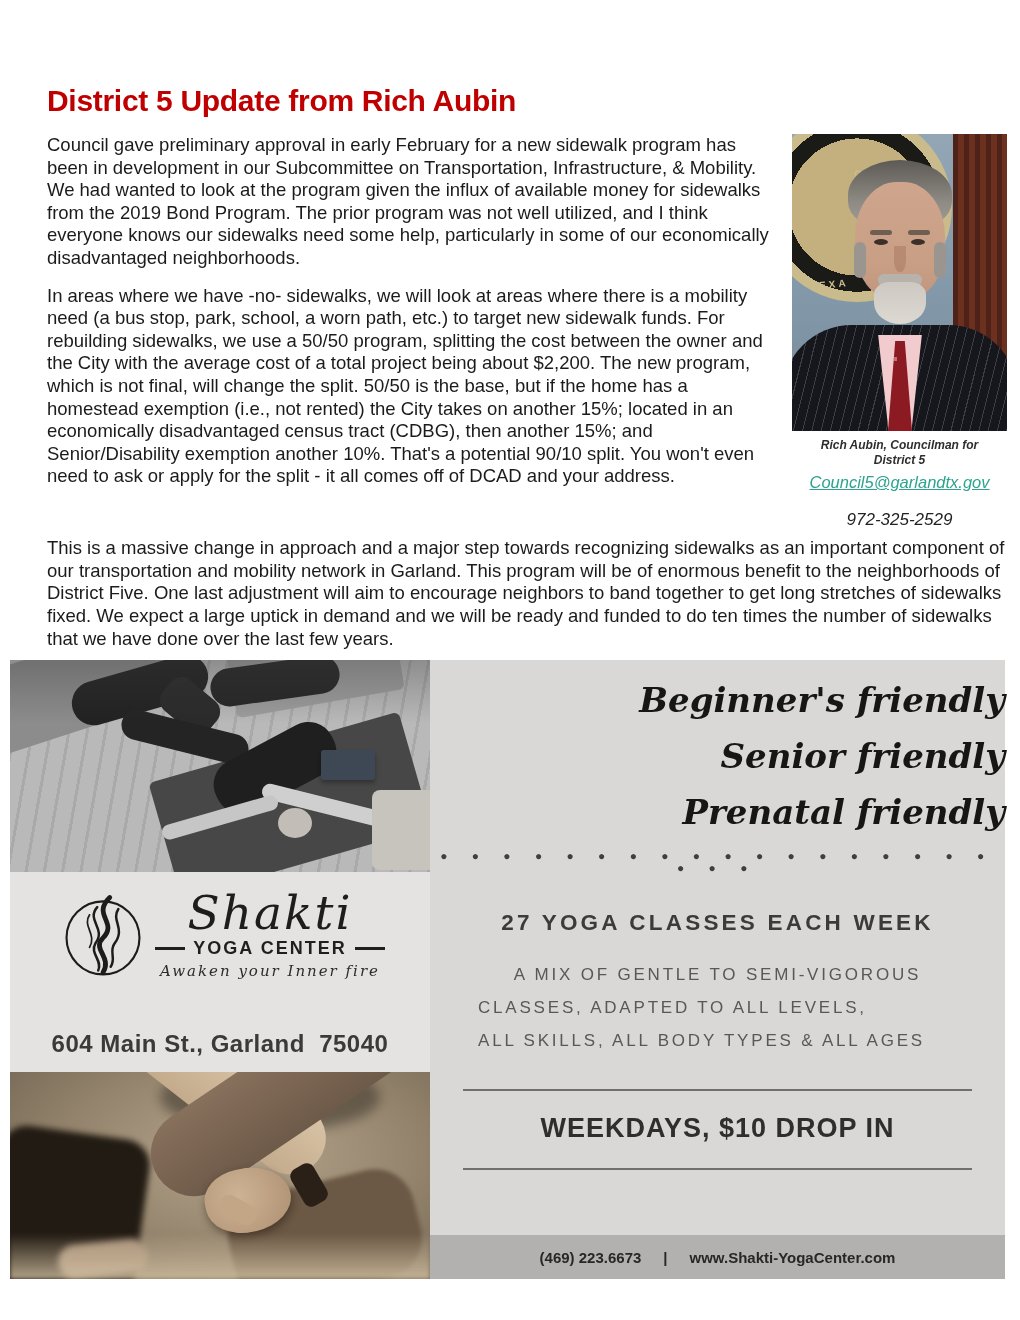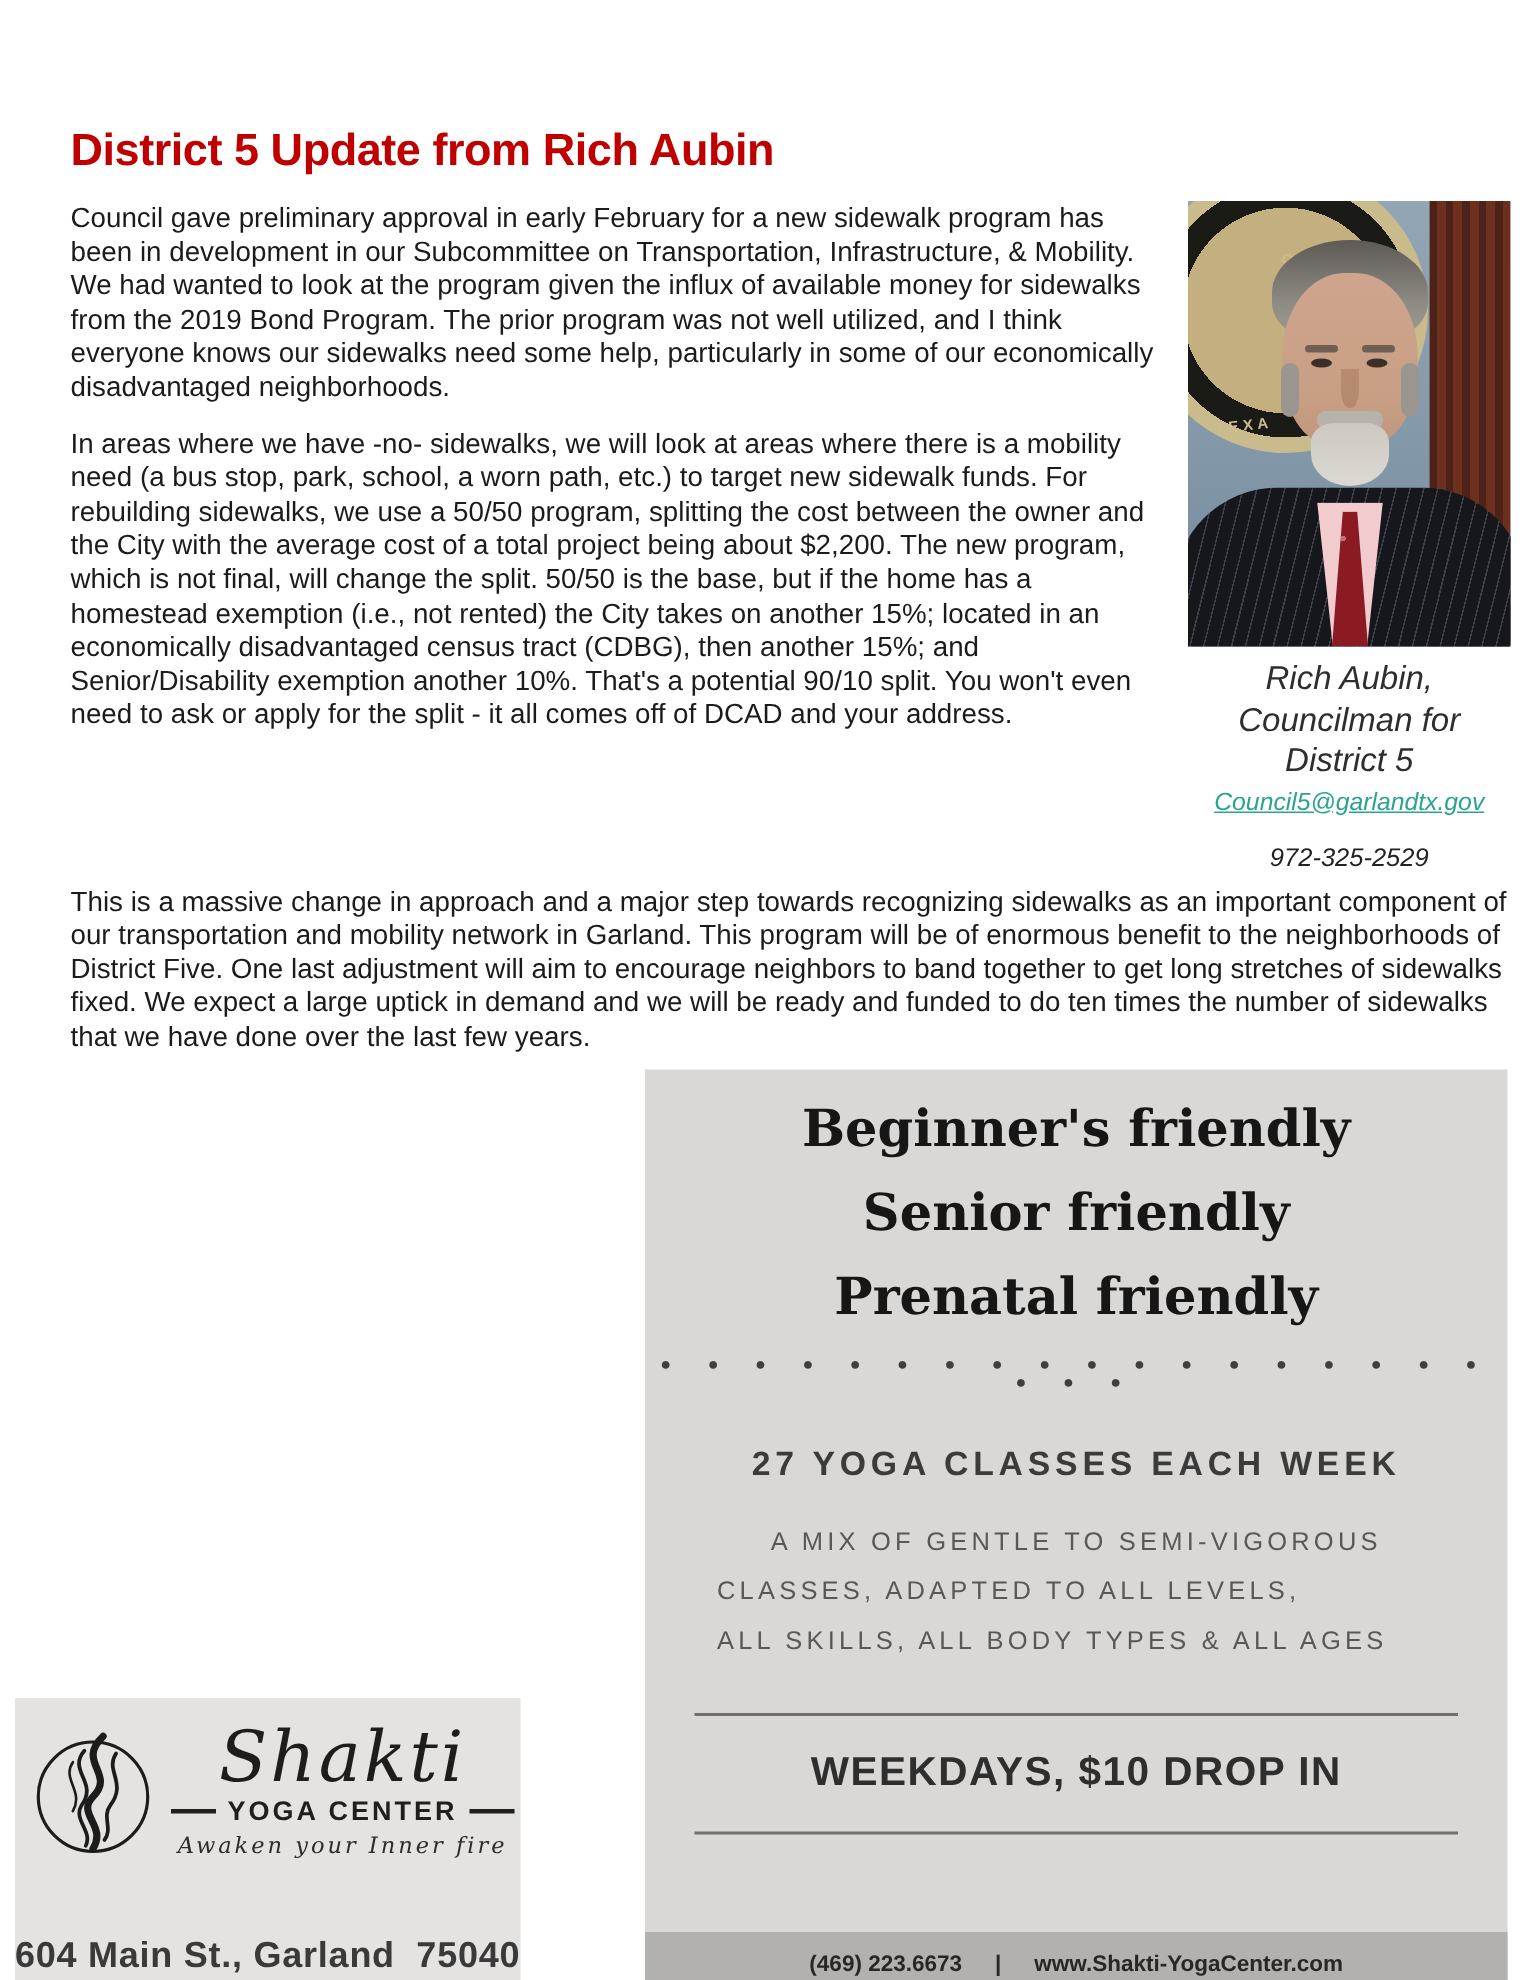--- a/index.html
+++ b/index.html
@@ -36,27 +36,27 @@
   .goatee { position:absolute; top:148px; left:82px; width:52px; height:42px; border-radius:30% 30% 50% 50%; background:linear-gradient(180deg,#cdc9c2, #dcd8d2); }
   .sideburn { position:absolute; width:12px; height:36px; background:#9a968f; top:108px; border-radius:6px; }
   .sideburn.l { left:62px; } .sideburn.r { left:142px; }
   .suit { position:absolute; bottom:-12px; left:-10px; width:236px; height:118px; border-radius:70px 70px 0 0;
           background:repeating-linear-gradient(104deg, rgba(205,205,215,0.22) 0 1px, rgba(0,0,0,0) 1px 9px), #16161d; }
   .shirt { position:absolute; bottom:0; left:82px; width:52px; height:96px; background:#f2cbce;
           clip-path:polygon(8% 0, 92% 0, 72% 100%, 28% 100%); }
   .tie { position:absolute; bottom:0; left:96px; width:24px; height:90px; background:
           radial-gradient(circle at 30% 20%, rgba(240,200,200,0.5) 0 2px, rgba(0,0,0,0) 2px 10px), #8c1a23;
           clip-path:polygon(30% 0, 70% 0, 100% 100%, 0 100%); }
-  .caption { margin-top:7px; font-style:italic; font-size:22px; line-height:1.25; color:#2e2e2e; }
+  .caption { margin-top:7px; font-style:italic; font-size:12px; line-height:1.25; color:#2e2e2e;font-weight:bold; }
   .email-link { display:inline-block; margin-top:3px; font-style:italic; font-size:16.5px; text-decoration:underline; cursor:pointer; }
   .phone-caption { margin-top:15px; font-style:italic; font-size:17px; color:#222; }
 
   
   .ad { display:flex; margin:10px 15px 0 10px; height:619px; }
-  .ad-left { width:420px; display:flex; flex-direction:row;align-items:flex-end; }
+  .ad-left { width:420px; display:flex; flex-direction:column; }
   .ad-right { flex:1; background:#d9d8d6; display:flex; flex-direction:column; text-align:center; }
 
   
   .photo-yoga { position:relative; height:212px; overflow:hidden;
      background:repeating-linear-gradient(100deg, #b9b9b9 0 15px, #a9a9a9 15px 18px), #b3b3b3; }
   .photo-yoga .shade { position:absolute; inset:0; background:linear-gradient(180deg, rgba(60,60,60,0.35) 0%, rgba(0,0,0,0) 30%); }
   .mat1 { position:absolute; left:150px; top:85px; width:260px; height:120px; background:#474747; transform:rotate(-16deg); border-radius:6px; }
   .mat2 { position:absolute; left:-30px; top:-16px; width:200px; height:84px; background:#8c8c8c; transform:rotate(-18deg); border-radius:6px; }
   .mat3 { position:absolute; right:30px; top:-26px; width:170px; height:70px; background:#9d9d9d; transform:rotate(-10deg); border-radius:6px; }
   .body1-torso { position:absolute; left:200px; top:80px; width:130px; height:56px; background:#1f1f1f; transform:rotate(-28deg); border-radius:26px; }
@@ -91,21 +91,21 @@
   .arm-left { position:absolute; left:40px; top:-40px; width:300px; height:72px; background:linear-gradient(180deg,#d9c3a6,#c3ab8c); border-radius:40px; transform:rotate(38deg); }
   .arm-right { position:absolute; right:-30px; top:-30px; width:330px; height:86px; background:linear-gradient(180deg,#87705c,#6e5a49); border-radius:44px; transform:rotate(-34deg); }
   .pipes { position:absolute; left:150px; top:-10px; width:220px; height:70px; background:#4a4136; border-radius:50%; filter:blur(6px); opacity:0.65; }
   .hands-clasp { position:absolute; left:195px; top:96px; width:86px; height:64px; background:radial-gradient(circle at 40% 40%, #cdb394, #ad8f70); border-radius:45% 55% 50% 50%; transform:rotate(-12deg); box-shadow:0 4px 8px rgba(30,20,10,0.45); }
   .thumb { position:absolute; left:208px; top:128px; width:40px; height:20px; background:#c2a685; border-radius:10px; transform:rotate(30deg); }
   .watch { position:absolute; left:286px; top:92px; width:26px; height:42px; background:#2a2017; border-radius:8px; transform:rotate(-30deg); }
   .sit-leg { position:absolute; right:10px; top:110px; width:190px; height:110px; background:#6b5845; border-radius:40px; transform:rotate(-14deg); filter:blur(2px); }
   .floor-glow { position:absolute; left:0; bottom:0; width:100%; height:46px; background:linear-gradient(180deg, rgba(205,186,155,0) , rgba(214,196,165,0.8)); filter:blur(2px); }
 
   
-  .friendly { margin-top:12px; font-family:"DejaVu Serif", serif; font-weight:bold; font-size:34px; line-height:56px; color:#161616; }
+  .friendly { margin-top:12px; font-family:"DejaVu Serif", serif; font-style:italic; font-weight:bold; font-size:34px; line-height:56px; color:#161616;text-align:right; }
   .dots-row { margin-top:10px; font-size:12px; letter-spacing:10.5px; color:#3f3f3f; line-height:12px; }
   .yoga-headline { margin-top:36px; font-size:22.5px; font-weight:bold; letter-spacing:3.2px; color:#3b3b3b; }
   .yoga-sub { margin-top:22px; font-size:17px; letter-spacing:2.8px; line-height:33px; color:#585858; }
   .yoga-sub .sub-line { display:block; }
   .yoga-sub .sub-left { text-align:left; padding-left:48px; }
   .rule { width:calc(100% - 66px); margin:0 auto; border-top:2px solid #707070; }
   .rule.r1 { margin-top:32px; }
   .rule.r2 { margin-top:24px; }
   .offer { font-size:27px; font-weight:bold; letter-spacing:1px; color:#2e2e2e; }
   .offer.weekday { margin-top:22px; }

